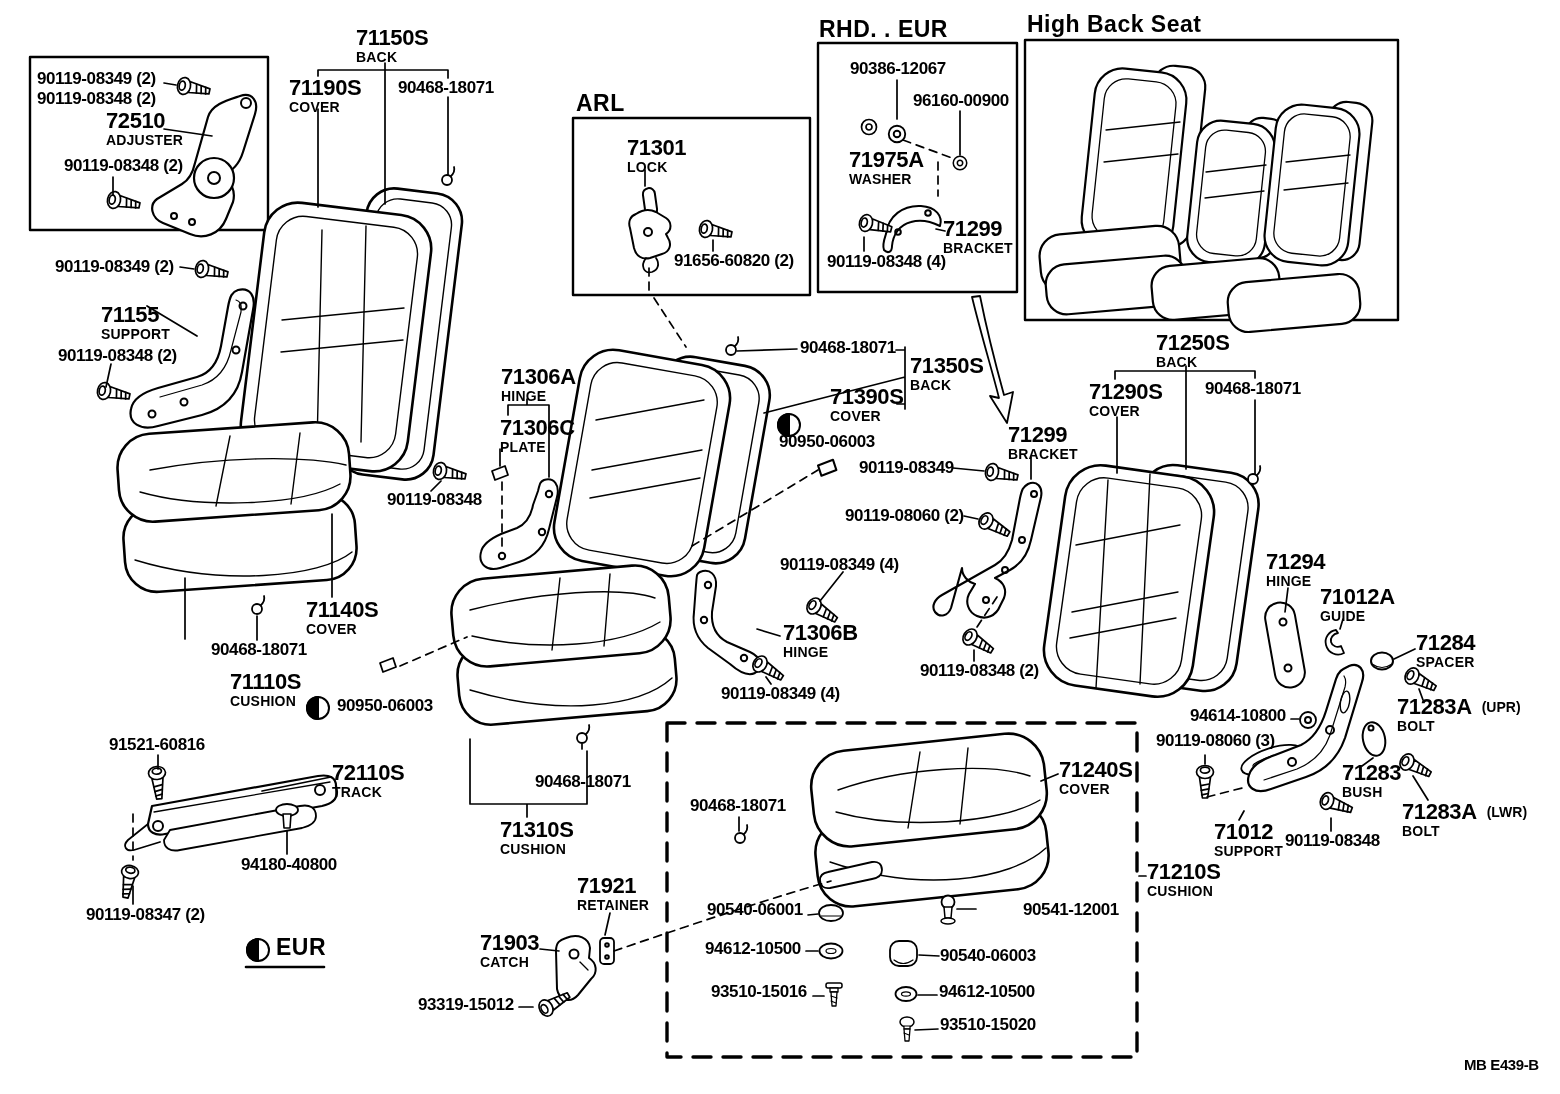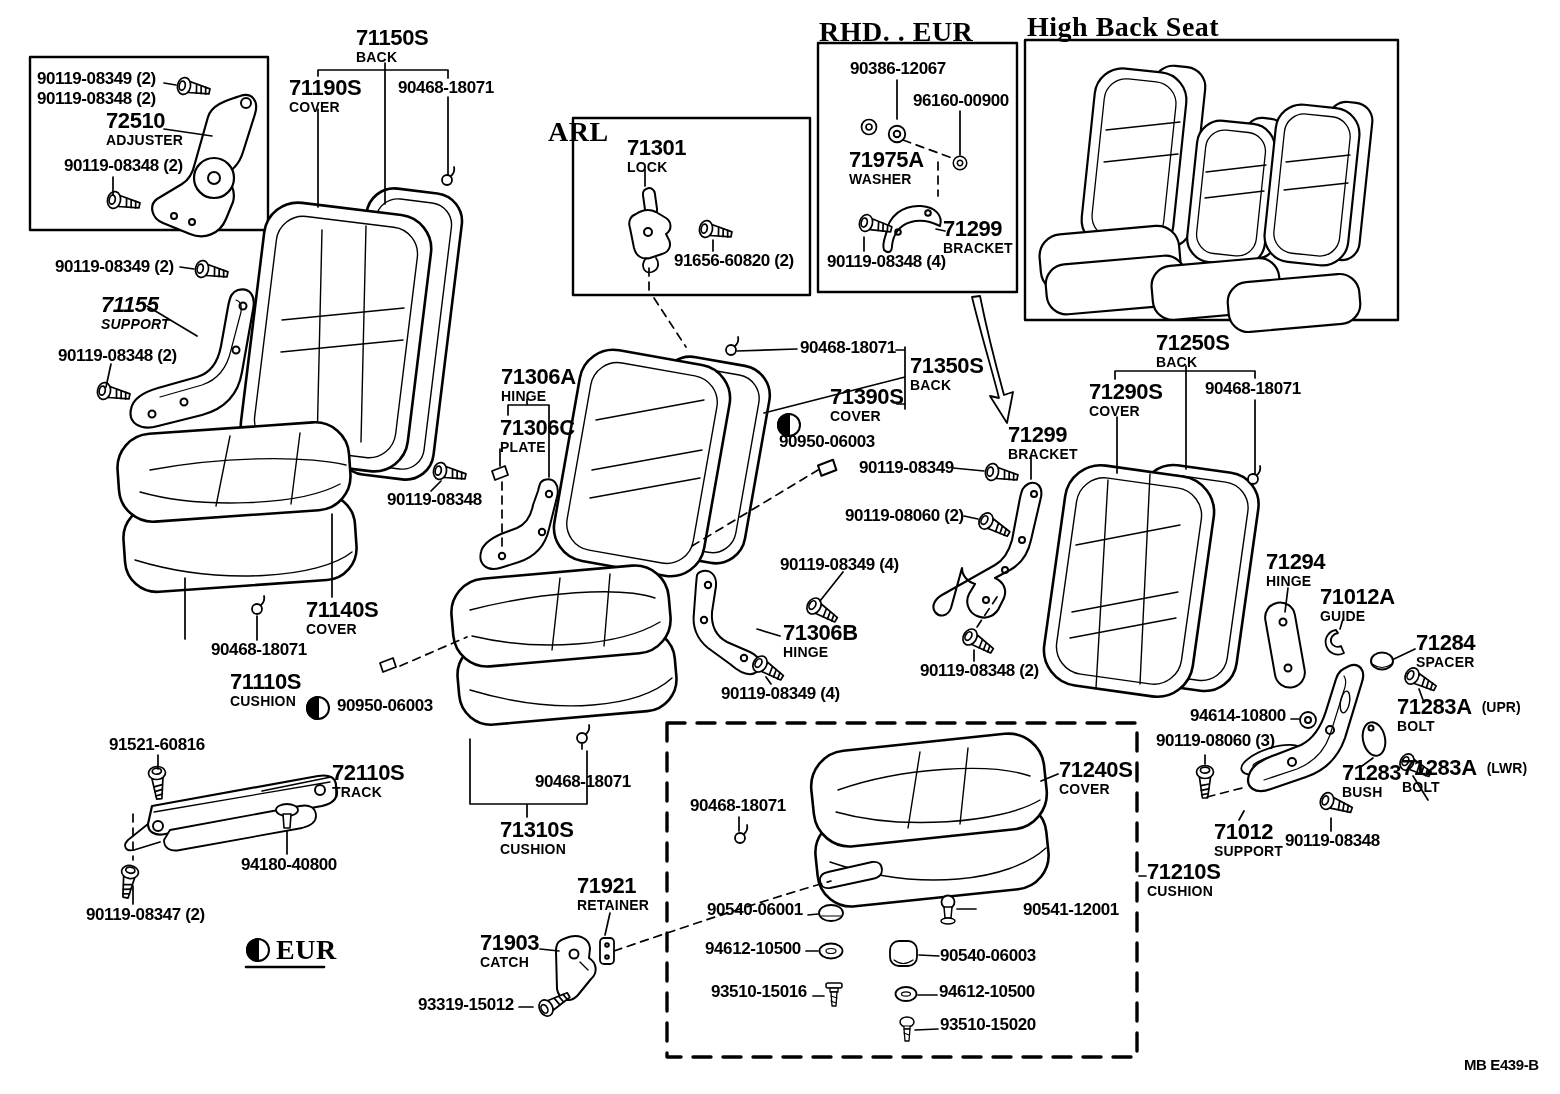--- a/index.html
+++ b/index.html
@@ -5,21 +5,21 @@
   html,body{margin:0;padding:0;background:#fff;}
   #stage{position:relative;width:1560px;height:1094px;background:#fff;overflow:hidden;
          font-family:"Liberation Sans",sans-serif;color:#000;}
   #art{position:absolute;left:0;top:0;}
   #labels-layer{position:absolute;left:0;top:0;width:100%;height:100%;}
   .lbl{position:absolute;font-weight:bold;white-space:nowrap;letter-spacing:-0.4px;line-height:1.0;}
   .lbl .num{display:inline-block;}
   .lbl.lg .num{font-size:22px;}
   .lbl.md .num{font-size:17px;}
   .lbl.sm .num{font-size:15px;}
-  .lbl.ttl .num{font-size:28px;letter-spacing:0.5px;font-family:Liberation Serif, serif;}
+  .lbl.ttl .num{font-size:23px;letter-spacing:0.5px;}
   .lbl .sub{display:block;font-size:14px;letter-spacing:0.2px;margin-top:1px;}
   .lbl .tag{display:inline-block;font-size:14px;margin-left:10px;vertical-align:2px;letter-spacing:0;}
 </style>
 </head>
 <body>
 
 <div id="stage">
 
 <svg id="art" width="1560" height="1094" viewBox="0 0 1560 1094">
 <defs>
@@ -342,38 +342,38 @@
 
 </g>
 </svg>
 
 <div id="labels-layer">
       <div class="lbl md" style="left: 37px; top: 70px;"><span class="num">90119-08349 (2)</span></div>
       <div class="lbl md" style="left: 37px; top: 90px;"><span class="num">90119-08348 (2)</span></div>
       <div class="lbl lg" style="left: 106px; top: 110px;"><span class="num">72510</span><span class="sub">ADJUSTER</span></div>
       <div class="lbl md" style="left: 64px; top: 157px;"><span class="num">90119-08348 (2)</span></div>
       <div class="lbl md" style="left: 55px; top: 258px;"><span class="num">90119-08349 (2)</span></div>
-      <div class="lbl lg" style="left: 101px; top: 294px; font-style: italic;"><span class="num">71155</span><span class="sub">SUPPORT</span></div>
+      <div class="lbl lg" style="left: 101px; top: 304px;"><span class="num">71155</span><span class="sub">SUPPORT</span></div>
       <div class="lbl md" style="left: 58px; top: 347px;"><span class="num">90119-08348 (2)</span></div>
       <div class="lbl lg" style="left: 356px; top: 27px;"><span class="num">71150S</span><span class="sub">BACK</span></div>
       <div class="lbl lg" style="left: 289px; top: 77px;"><span class="num">71190S</span><span class="sub">COVER</span></div>
       <div class="lbl md" style="left: 398px; top: 79px;"><span class="num">90468-18071</span></div>
       <div class="lbl lg" style="left: 306px; top: 599px;"><span class="num">71140S</span><span class="sub">COVER</span></div>
       <div class="lbl md" style="left: 211px; top: 641px;"><span class="num">90468-18071</span></div>
       <div class="lbl lg" style="left: 230px; top: 671px;"><span class="num">71110S</span><span class="sub">CUSHION</span></div>
       <div class="lbl md" style="left: 337px; top: 697px;"><span class="num">90950-06003</span></div>
       <div class="lbl md" style="left: 109px; top: 736px;"><span class="num">91521-60816</span></div>
       <div class="lbl lg" style="left: 332px; top: 762px;"><span class="num">72110S</span><span class="sub">TRACK</span></div>
       <div class="lbl md" style="left: 241px; top: 856px;"><span class="num">94180-40800</span></div>
       <div class="lbl md" style="left: 86px; top: 906px;"><span class="num">90119-08347 (2)</span></div>
       <div class="lbl ttl" style="left: 276px; top: 936px;"><span class="num">EUR</span></div>
       <div class="lbl lg" style="left: 501px; top: 366px;"><span class="num">71306A</span><span class="sub">HINGE</span></div>
       <div class="lbl lg" style="left: 500px; top: 417px;"><span class="num">71306C</span><span class="sub">PLATE</span></div>
       <div class="lbl md" style="left: 387px; top: 491px;"><span class="num">90119-08348</span></div>
-      <div class="lbl ttl" style="left: 548px; top: 92px; margin-top: 26px;"><span class="num">ARL</span></div>
+      <div class="lbl ttl" style="left: 576px; top: 92px;"><span class="num">ARL</span></div>
       <div class="lbl lg" style="left: 627px; top: 137px;"><span class="num">71301</span><span class="sub">LOCK</span></div>
       <div class="lbl md" style="left: 674px; top: 252px;"><span class="num">91656-60820 (2)</span></div>
       <div class="lbl md" style="left: 800px; top: 339px;"><span class="num">90468-18071</span></div>
       <div class="lbl lg" style="left: 910px; top: 355px;"><span class="num">71350S</span><span class="sub">BACK</span></div>
       <div class="lbl lg" style="left: 830px; top: 386px;"><span class="num">71390S</span><span class="sub">COVER</span></div>
       <div class="lbl md" style="left: 779px; top: 433px;"><span class="num">90950-06003</span></div>
       <div class="lbl ttl" style="left: 819px; top: 18px;"><span class="num">RHD. . EUR</span></div>
       <div class="lbl md" style="left: 850px; top: 60px;"><span class="num">90386-12067</span></div>
       <div class="lbl md" style="left: 913px; top: 92px;"><span class="num">96160-00900</span></div>
       <div class="lbl lg" style="left: 849px; top: 149px;"><span class="num">71975A</span><span class="sub">WASHER</span></div>
@@ -390,21 +390,21 @@
       <div class="lbl lg" style="left: 1156px; top: 332px;"><span class="num">71250S</span><span class="sub">BACK</span></div>
       <div class="lbl lg" style="left: 1089px; top: 381px;"><span class="num">71290S</span><span class="sub">COVER</span></div>
       <div class="lbl md" style="left: 1205px; top: 380px;"><span class="num">90468-18071</span></div>
       <div class="lbl lg" style="left: 1266px; top: 551px;"><span class="num">71294</span><span class="sub">HINGE</span></div>
       <div class="lbl lg" style="left: 1320px; top: 586px;"><span class="num">71012A</span><span class="sub">GUIDE</span></div>
       <div class="lbl lg" style="left: 1416px; top: 632px;"><span class="num">71284</span><span class="sub">SPACER</span></div>
       <div class="lbl lg" style="left: 1397px; top: 696px;"><span class="num">71283A</span><span class="tag">(UPR)</span><span class="sub">BOLT</span></div>
       <div class="lbl md" style="left: 1190px; top: 707px; text-align: right;"><span class="num">94614-10800</span></div>
       <div class="lbl md" style="left: 1156px; top: 732px;"><span class="num">90119-08060 (3)</span></div>
       <div class="lbl lg" style="left: 1342px; top: 762px;"><span class="num">71283</span><span class="sub">BUSH</span></div>
-      <div class="lbl lg" style="left: 1402px; top: 757px;"><span class="num">71283A</span><span class="tag">(LWR)</span><span class="sub">BOLT</span></div>
+      <div class="lbl lg" style="left: 1402px; top: 801px;"><span class="num">71283A</span><span class="tag">(LWR)</span><span class="sub">BOLT</span></div>
       <div class="lbl lg" style="left: 1214px; top: 821px;"><span class="num">71012</span><span class="sub">SUPPORT</span></div>
       <div class="lbl md" style="left: 1285px; top: 832px;"><span class="num">90119-08348</span></div>
       <div class="lbl lg" style="left: 1059px; top: 759px;"><span class="num">71240S</span><span class="sub">COVER</span></div>
       <div class="lbl md" style="left: 690px; top: 797px;"><span class="num">90468-18071</span></div>
       <div class="lbl lg" style="left: 500px; top: 819px;"><span class="num">71310S</span><span class="sub">CUSHION</span></div>
       <div class="lbl md" style="left: 535px; top: 773px;"><span class="num">90468-18071</span></div>
       <div class="lbl lg" style="left: 577px; top: 875px;"><span class="num">71921</span><span class="sub">RETAINER</span></div>
       <div class="lbl lg" style="left: 480px; top: 932px;"><span class="num">71903</span><span class="sub">CATCH</span></div>
       <div class="lbl md" style="left: 418px; top: 996px;"><span class="num">93319-15012</span></div>
       <div class="lbl md" style="left: 707px; top: 901px;"><span class="num">90540-06001</span></div>

